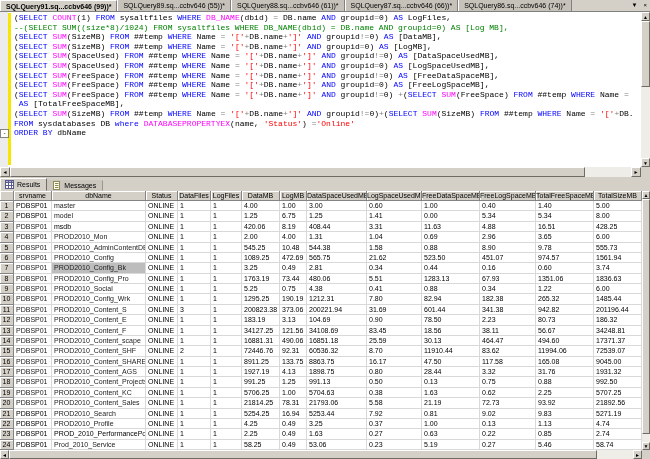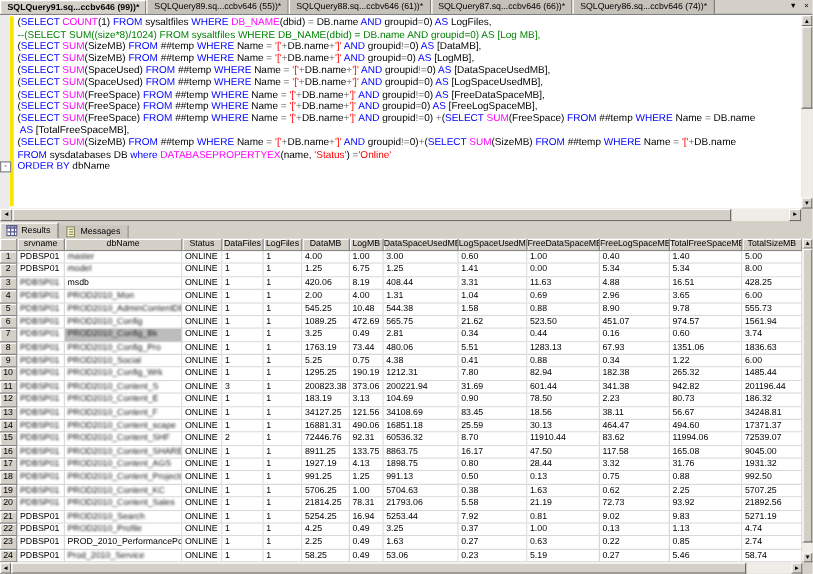--- a/index.html
+++ b/index.html
@@ -13,21 +13,21 @@
   .dtab.active{background:#d4d0c8;font-weight:bold;border-top:1px solid #fff}
   .tabstrip .spacer{flex:1}
   .tabbtn{font-size:6px;line-height:11px;padding:0 3px;color:#000}
   
   .editor{position:absolute;top:12px;left:0;width:641px;height:155px;background:#fff;overflow:hidden}
   .gutter{position:absolute;left:0;top:0;width:8px;height:100%;background:#ececec}
   .changebar{position:absolute;left:8px;top:1px;width:3px;height:152px;background:#f7e600}
   .fold{position:absolute;left:0;top:117px;width:7px;height:7px;background:#fff;border:1px solid #848484;
         font:6px/5px "DejaVu Sans Mono",monospace;text-align:center;color:#000;z-index:3}
   .code{position:absolute;left:14px;top:1px;right:9px;height:122px;overflow:hidden;
-        font-family:Liberation Sans, sans-serif;font-size:8px;line-height:9.6px;color:#000;white-space:pre}
+        font-family:Liberation Mono, monospace;font-size:8px;line-height:9.6px;color:#000;white-space:pre}
   .ln{height:9.6px;overflow:hidden}
   .ln b{font-weight:normal}
   b.k{color:#0000ff} b.f{color:#ff00ff} b.s{color:#ff0000} b.o{color:#808080}
   .ln.c{color:#008000}
   
   .sb{position:absolute;background:#efede8}
   .sbtn{position:absolute;background:#d4d0c8;border:1px solid;border-color:#fff #6f6c66 #6f6c66 #fff;
         box-sizing:border-box;color:#000;font-size:5px;text-align:center;overflow:hidden}
   .thumb{position:absolute;background:#d4d0c8;border:1px solid;border-color:#fff #6f6c66 #6f6c66 #fff;box-sizing:border-box}
   .corner{position:absolute;background:#d4d0c8}

